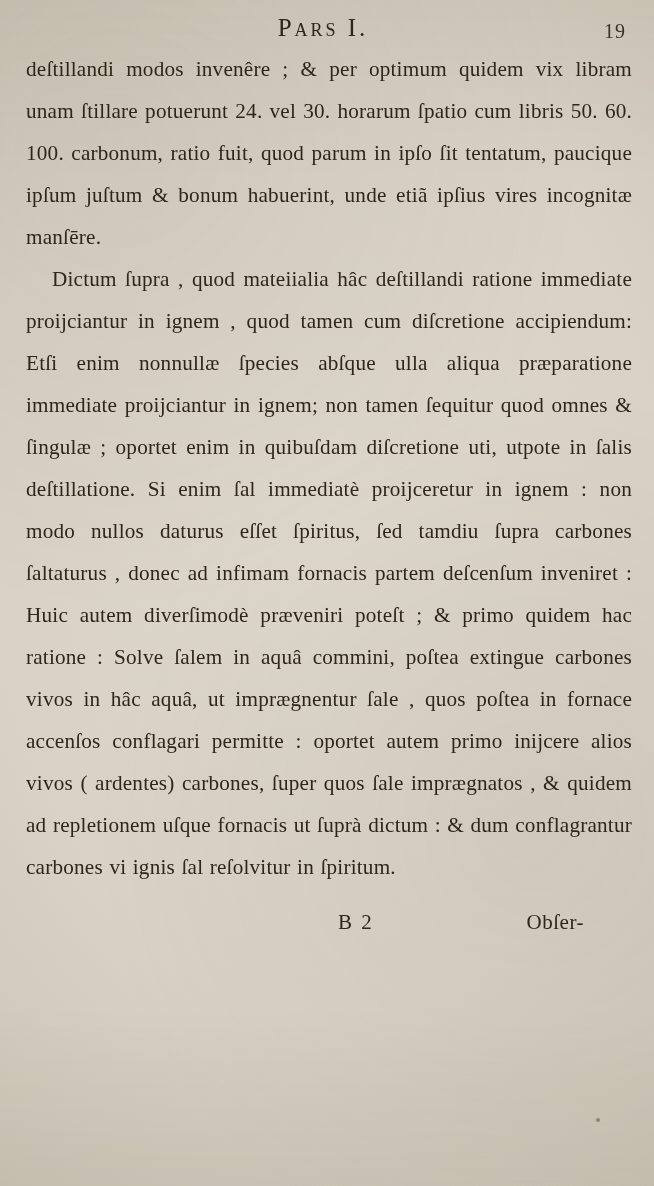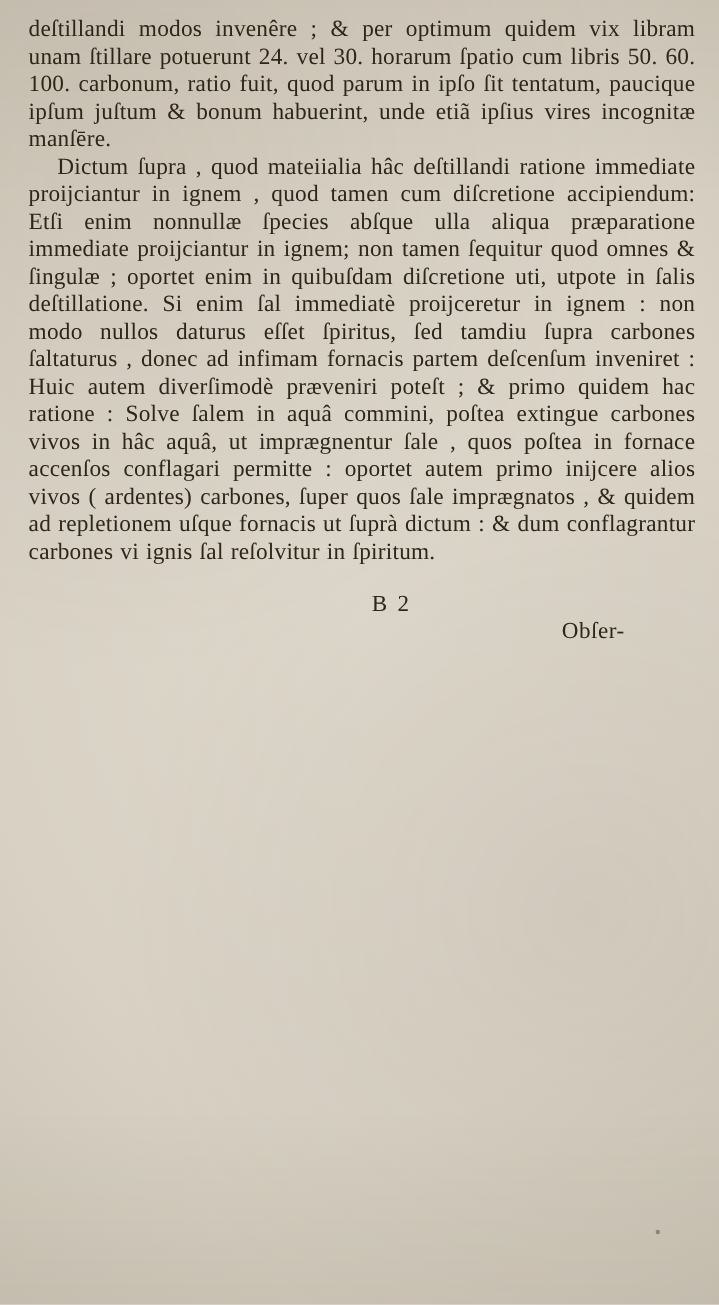--- a/index.html
+++ b/index.html
@@ -62,21 +62,21 @@
     right: 6px;
     top: 6px;
     font-size: 20px;
     color: #3b3223;
     letter-spacing: 1px;
   }
 
   
   .body-text {
     font-size: 21.2px;
-    line-height: 25px;
+    line-height: 42px;
     color: #2e2618;
     text-align: justify;
     text-justify: inter-word;
     letter-spacing: 0.2px;
     word-spacing: 1px;
   }
   .para {
     margin: 0;
     text-indent: 0;
   }
@@ -88,49 +88,52 @@
   }
 
   
   .footline {
     display: flex;
     align-items: baseline;
     margin-top: 22px;
     font-size: 21px;
     color: #2e2618;
     padding-left: 26px;
-    flex-direction: column;
   }
   .signature {
     margin-left: 286px;
     letter-spacing: 2px;
   }
   .catchword {
     margin-left: auto;
-    margin-right: 64px;
+    margin-right: 48px;
     letter-spacing: 0.5px;
   }
 
   
   .speck {
     position: absolute;
     width: 4px;
     height: 4px;
     border-radius: 50%;
     background: rgba(70,58,40,0.45);
     z-index: 3;
   }
 </style>
 </head>
 <body>
 
 <div class="page">
 
   <div class="content">
 
+    <div class="header-row">
+      <div class="running-head">Pars I.</div>
+      <div class="page-number">19</div>
+    </div>
 
     <div class="body-text">
       <p class="para">deſtillandi modos invenêre ; &amp; per optimum quidem vix libram unam ſtillare potuerunt 24. vel 30. horarum ſpatio cum libris 50. 60. 100. carbonum, ratio fuit, quod parum in ipſo ſit tentatum, paucique ipſum juſtum &amp; bonum habuerint, unde etiã ipſius vires incognitæ manſēre.</p>
       <p class="para indent">Dictum ſupra , quod mateiialia hâc deſtillandi ratione immediate proijciantur in ignem , quod tamen cum diſcretione accipiendum: Etſi enim nonnullæ ſpecies abſque ulla aliqua præparatione immediate proijciantur in ignem; non tamen ſequitur quod omnes &amp; ſingulæ ; oportet enim in quibuſdam diſcretione uti, utpote in ſalis deſtillatione. Si enim ſal immediatè proijceretur in ignem : non modo nullos daturus eſſet ſpiritus, ſed tamdiu ſupra carbones ſaltaturus , donec ad infimam fornacis partem deſcenſum inveniret : Huic autem diverſimodè præveniri poteſt ; &amp; primo quidem hac ratione : Solve ſalem in aquâ commini, poſtea extingue carbones vivos in hâc aquâ, ut imprægnentur ſale , quos poſtea in fornace accenſos conflagari permitte : oportet autem primo inijcere alios vivos ( ardentes) carbones, ſuper quos ſale imprægnatos , &amp; quidem ad repletionem uſque fornacis ut ſuprà dictum : &amp; dum conflagrantur carbones vi ignis ſal reſolvitur in ſpiritum.</p>
     </div>
 
     <div class="footline">
       <span class="signature">B 2</span>
       <span class="catchword">Obſer-</span>
     </div>

